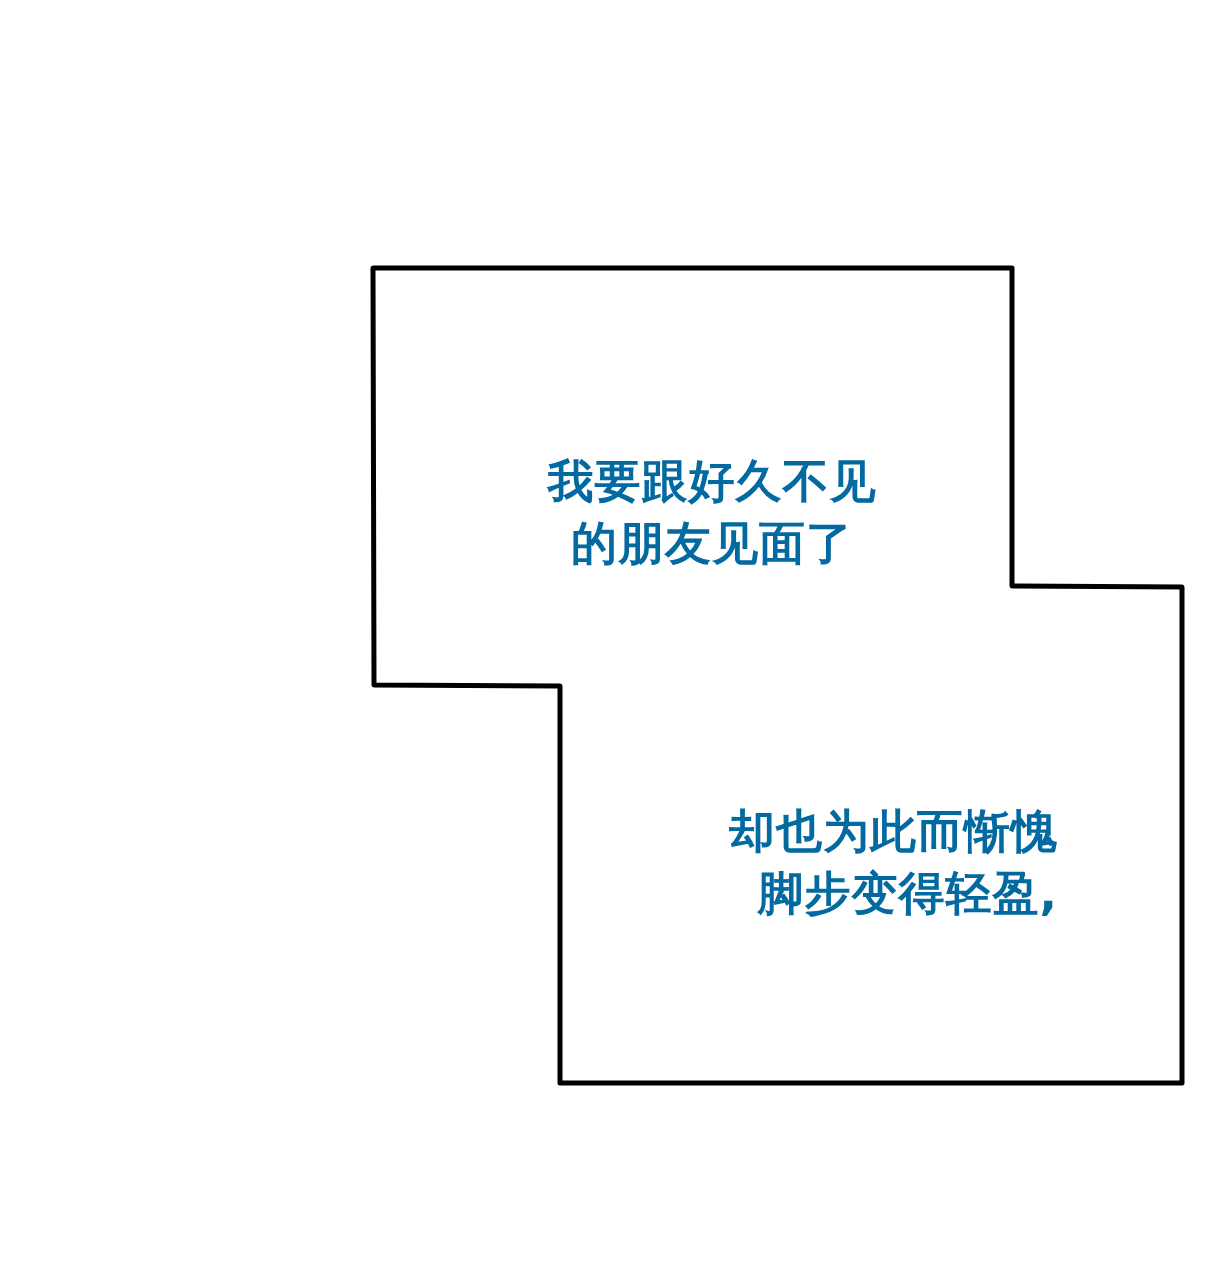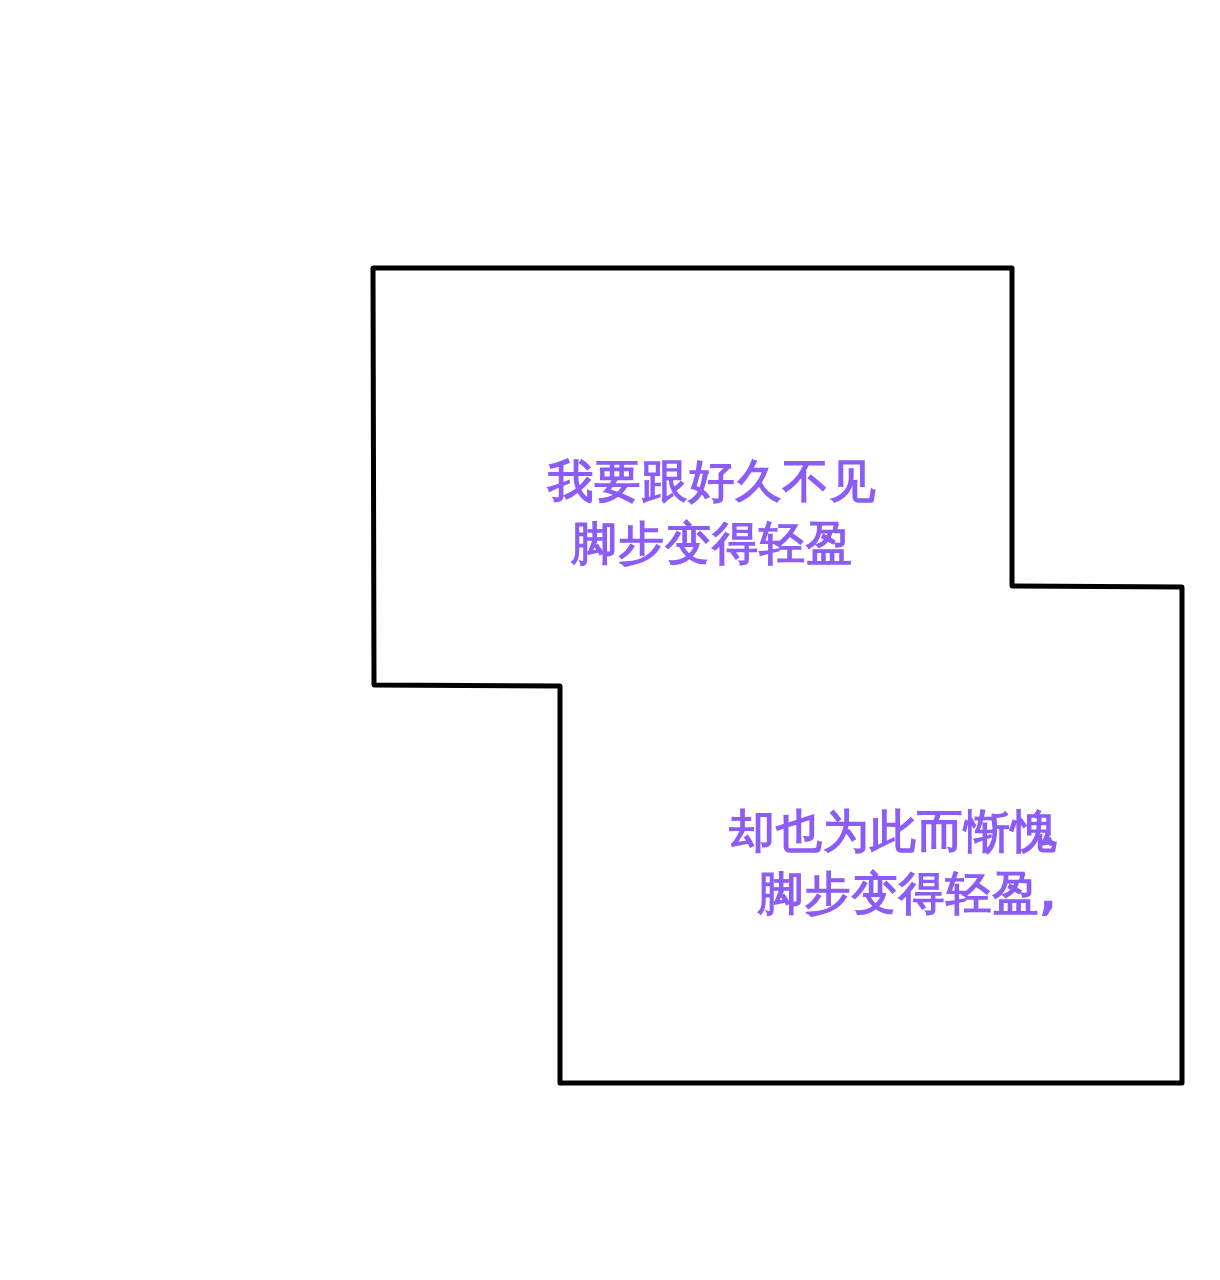--- a/index.html
+++ b/index.html
@@ -16,21 +16,21 @@
     }
     .panel-outline {
       position: absolute;
       left: 0;
       top: 0;
       width: 1220px;
       height: 1280px;
     }
     .caption {
       position: absolute;
-      color: #8b5cf6;
+      color: #0369a1;
       font-size: 46px;
       line-height: 62px;
       font-weight: bold;
       letter-spacing: 1px;
       white-space: nowrap;
     }
     .caption-1 {
       left: 520px;
       top: 450px;
       text-align: center;
@@ -56,19 +56,19 @@
            L 1182 587
            L 1182 1083
            L 560 1083
            L 560 686
            L 374 685
            Z" fill="#ffffff" stroke="#000000" stroke-width="5" stroke-linejoin="round"></path>
 </svg>
 
 <div class="caption caption-1">
   <span class="line">我要跟好久不见</span>
-  <span class="line">脚步变得轻盈</span>
+  <span class="line">的朋友见面了</span>
 </div>
 
 <div class="caption caption-2">
   <span class="line">却也为此而惭愧</span>
   <span class="line">脚步变得轻盈,</span>
 </div>
 
 </body></html>

